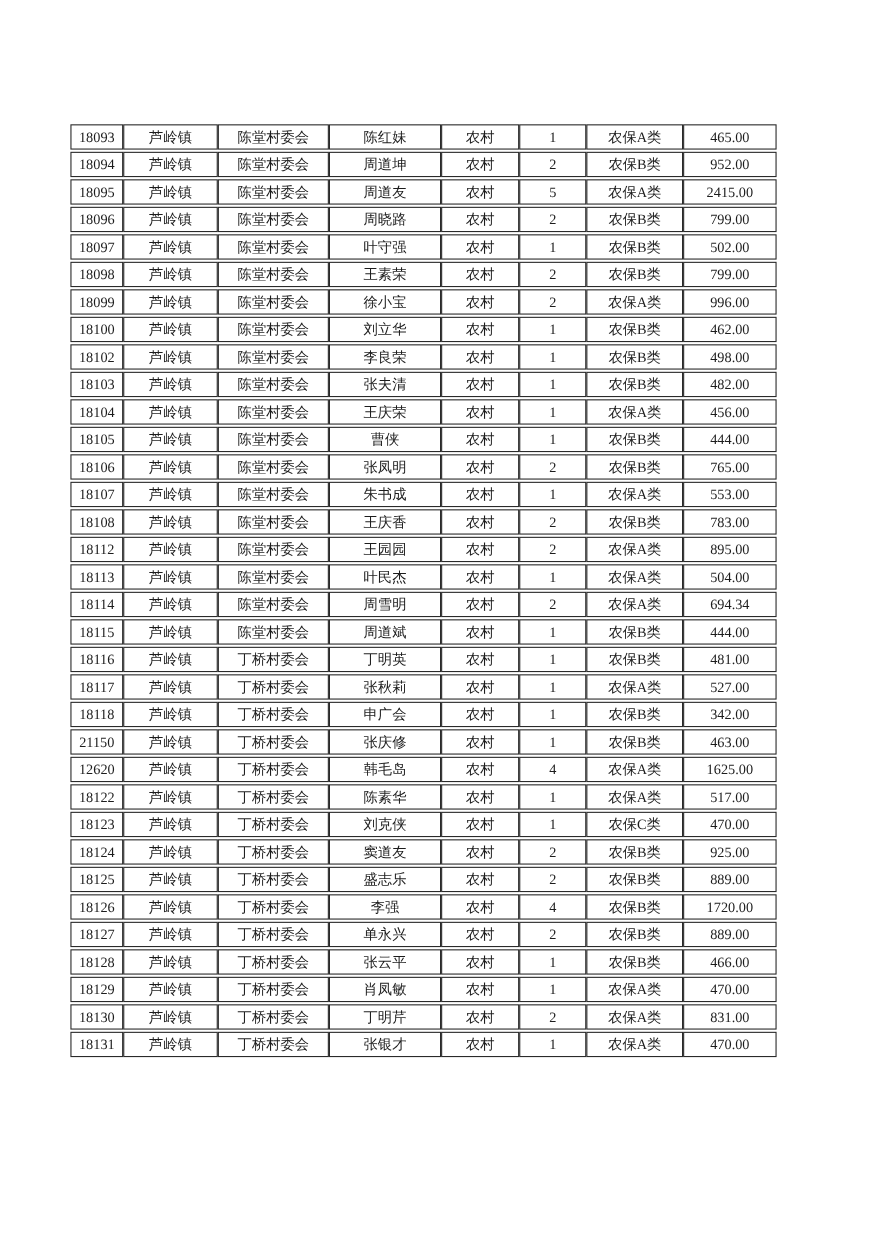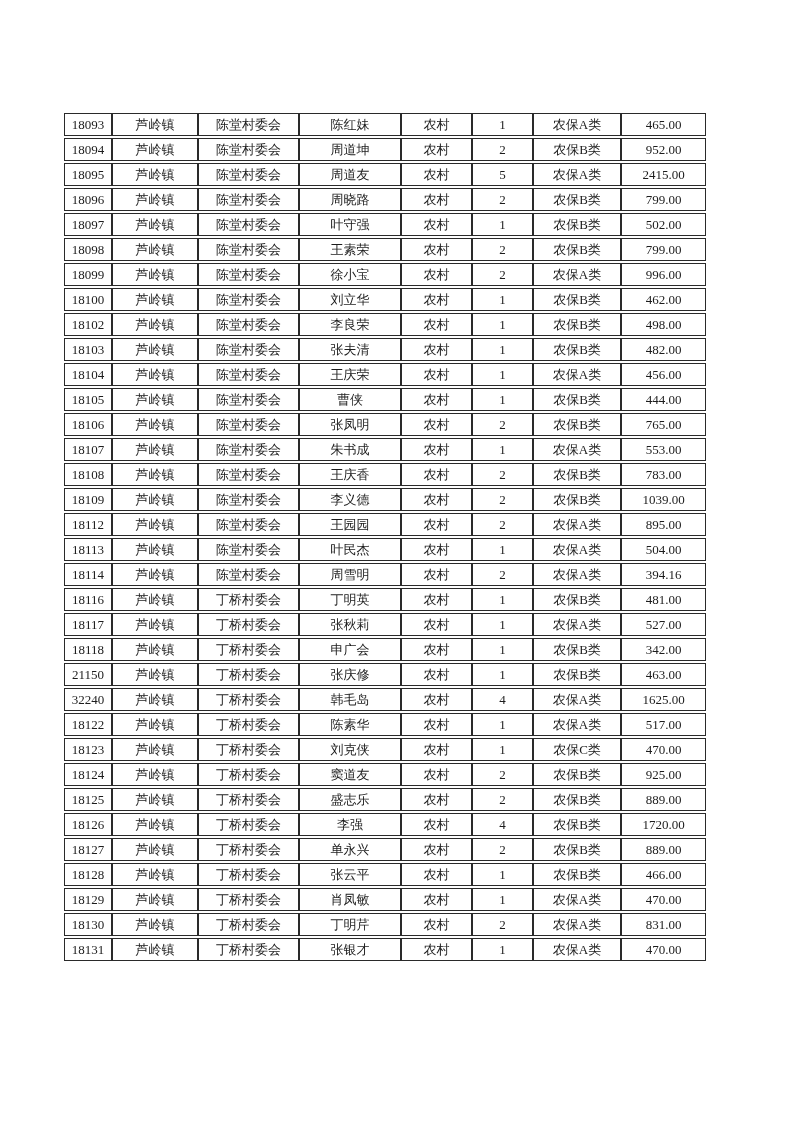--- a/index.html
+++ b/index.html
@@ -206,30 +206,20 @@
           <td>18108</td>
           <td>芦岭镇</td>
           <td>陈堂村委会</td>
           <td>王庆香</td>
           <td>农村</td>
           <td>2</td>
           <td>农保B类</td>
           <td>783.00</td>
         </tr>
         <tr>
-          <td>18109</td>
-          <td>芦岭镇</td>
-          <td>陈堂村委会</td>
-          <td>李义德</td>
-          <td>农村</td>
-          <td>2</td>
-          <td>农保B类</td>
-          <td>1039.00</td>
-        </tr>
-        <tr>
           <td>18112</td>
           <td>芦岭镇</td>
           <td>陈堂村委会</td>
           <td>王园园</td>
           <td>农村</td>
           <td>2</td>
           <td>农保A类</td>
           <td>895.00</td>
         </tr>
         <tr>
@@ -243,21 +233,31 @@
           <td>504.00</td>
         </tr>
         <tr>
           <td>18114</td>
           <td>芦岭镇</td>
           <td>陈堂村委会</td>
           <td>周雪明</td>
           <td>农村</td>
           <td>2</td>
           <td>农保A类</td>
-          <td>394.16</td>
+          <td>694.34</td>
+        </tr>
+        <tr>
+          <td>18115</td>
+          <td>芦岭镇</td>
+          <td>陈堂村委会</td>
+          <td>周道斌</td>
+          <td>农村</td>
+          <td>1</td>
+          <td>农保B类</td>
+          <td>444.00</td>
         </tr>
         <tr>
           <td>18116</td>
           <td>芦岭镇</td>
           <td>丁桥村委会</td>
           <td>丁明英</td>
           <td>农村</td>
           <td>1</td>
           <td>农保B类</td>
           <td>481.00</td>
@@ -286,21 +286,21 @@
           <td>21150</td>
           <td>芦岭镇</td>
           <td>丁桥村委会</td>
           <td>张庆修</td>
           <td>农村</td>
           <td>1</td>
           <td>农保B类</td>
           <td>463.00</td>
         </tr>
         <tr>
-          <td>32240</td>
+          <td>12620</td>
           <td>芦岭镇</td>
           <td>丁桥村委会</td>
           <td>韩毛岛</td>
           <td>农村</td>
           <td>4</td>
           <td>农保A类</td>
           <td>1625.00</td>
         </tr>
         <tr>
           <td>18122</td>

